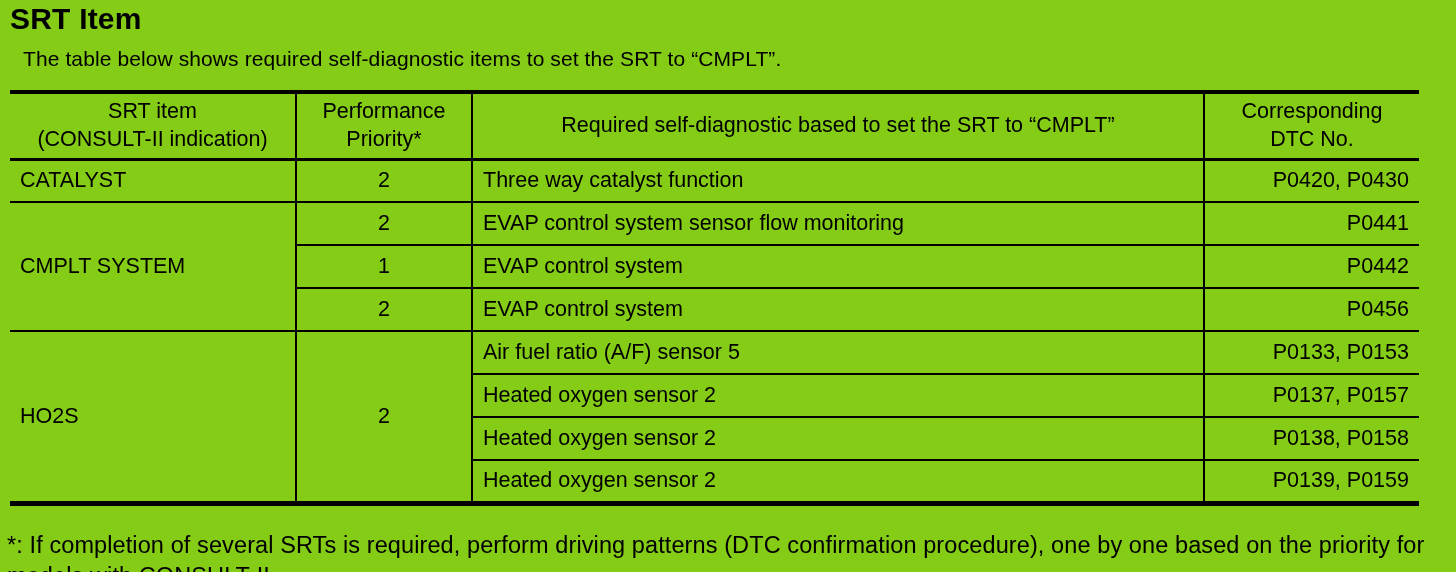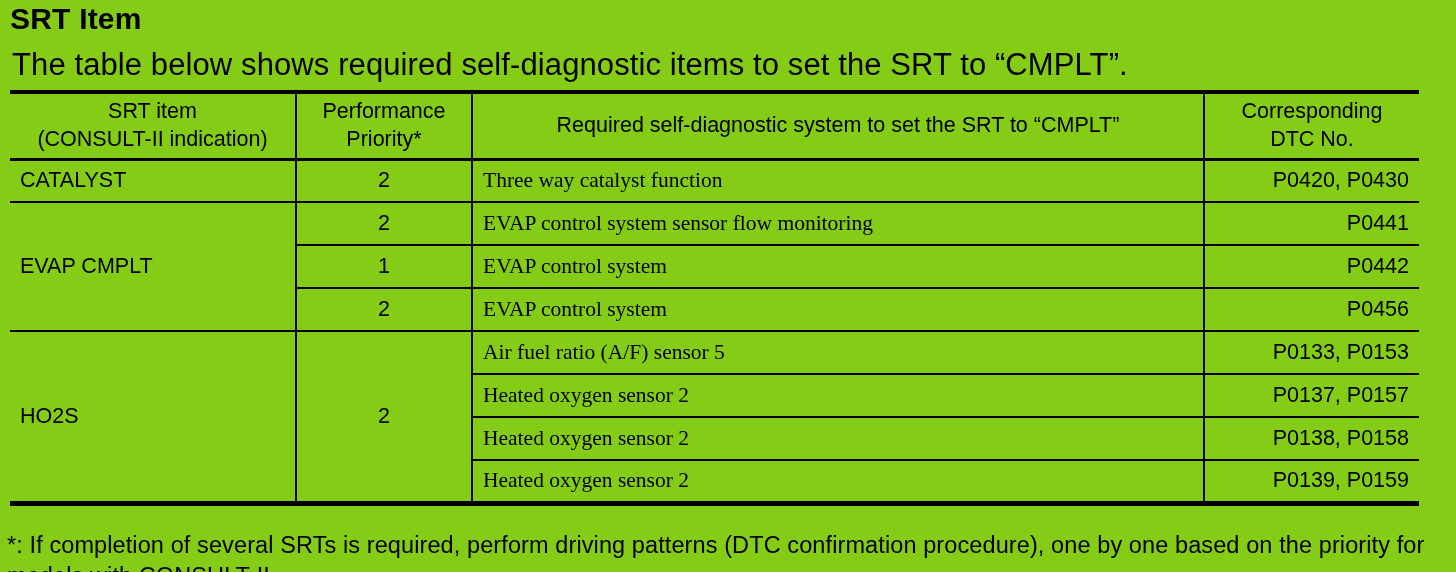--- a/index.html
+++ b/index.html
@@ -13,22 +13,22 @@
     font-family: "Liberation Sans", "DejaVu Sans", sans-serif;
     overflow: hidden;
   }
   .doc-title {
     margin: 2px 0 0 10px;
     font-size: 30px;
     font-weight: bold;
     letter-spacing: 0.2px;
   }
   .doc-intro {
-    margin: 11px 0 0 12px;
-    font-size: 31px;
+    margin: 11px 0 0 23px;
+    font-size: 21px;
     letter-spacing: 0.1px;
   }
   table.srt-table {
     position: absolute;
     left: 10px;
     top: 90px;
     width: 1409px;
     border-collapse: collapse;
     table-layout: fixed;
     border-top: 4px solid #000;
@@ -51,21 +51,21 @@
   table.srt-table thead th {
     border-bottom: 3px solid #000;
     height: 67px;
     text-align: center;
     white-space: pre-line;
     line-height: 1.3;
   }
   table.srt-table tbody td { height: 43px; }
   td.col-item { text-align: left; padding-left: 12px; vertical-align: top; padding-top: 8px; margin-top: 30px; }
   td.col-priority { text-align: center; vertical-align: top; padding-top: 8px; }
-  td.col-diag { text-align: left; padding-left: 13px; font-family: Liberation Serif, serif; }
+  td.col-diag { text-align: left; padding-left: 13px; }
   td.col-dtc  { text-align: right; padding-left: 10px; }
   .doc-footnote {
     position: absolute;
     left: 7px;
     top: 506px;
     width: 1445px;
     font-size: 23.5px;
     line-height: 31px;
     letter-spacing: 0.1px;
   }
@@ -85,34 +85,34 @@
       <col style="width:176px">
       <col style="width:732px">
       <col style="width:215px">
     </colgroup>
     <thead>
       <tr>
         <th>SRT item
 (CONSULT-II indication)</th>
         <th>Performance
 Priority*</th>
-        <th>Required self-diagnostic system to set the SRT to “CMPLT”</th>
+        <th>Required self-diagnostic based to set the SRT to “CMPLT”</th>
         <th>Corresponding
 DTC No.</th>
       </tr>
     </thead>
     <tbody>
       <tr>
         <td class="col-item">CATALYST</td>
         <td class="col-priority">2</td>
         <td class="col-diag">Three way catalyst function</td>
         <td class="col-dtc">P0420, P0430</td>
       </tr>
       <tr>
-        <td class="col-item" rowspan="3">EVAP CMPLT</td>
+        <td class="col-item" rowspan="3">CMPLT SYSTEM</td>
         <td class="col-priority">2</td>
         <td class="col-diag">EVAP control system sensor flow monitoring</td>
         <td class="col-dtc">P0441</td>
       </tr>
       <tr>
         <td class="col-priority">1</td>
         <td class="col-diag">EVAP control system</td>
         <td class="col-dtc">P0442</td>
       </tr>
       <tr>

